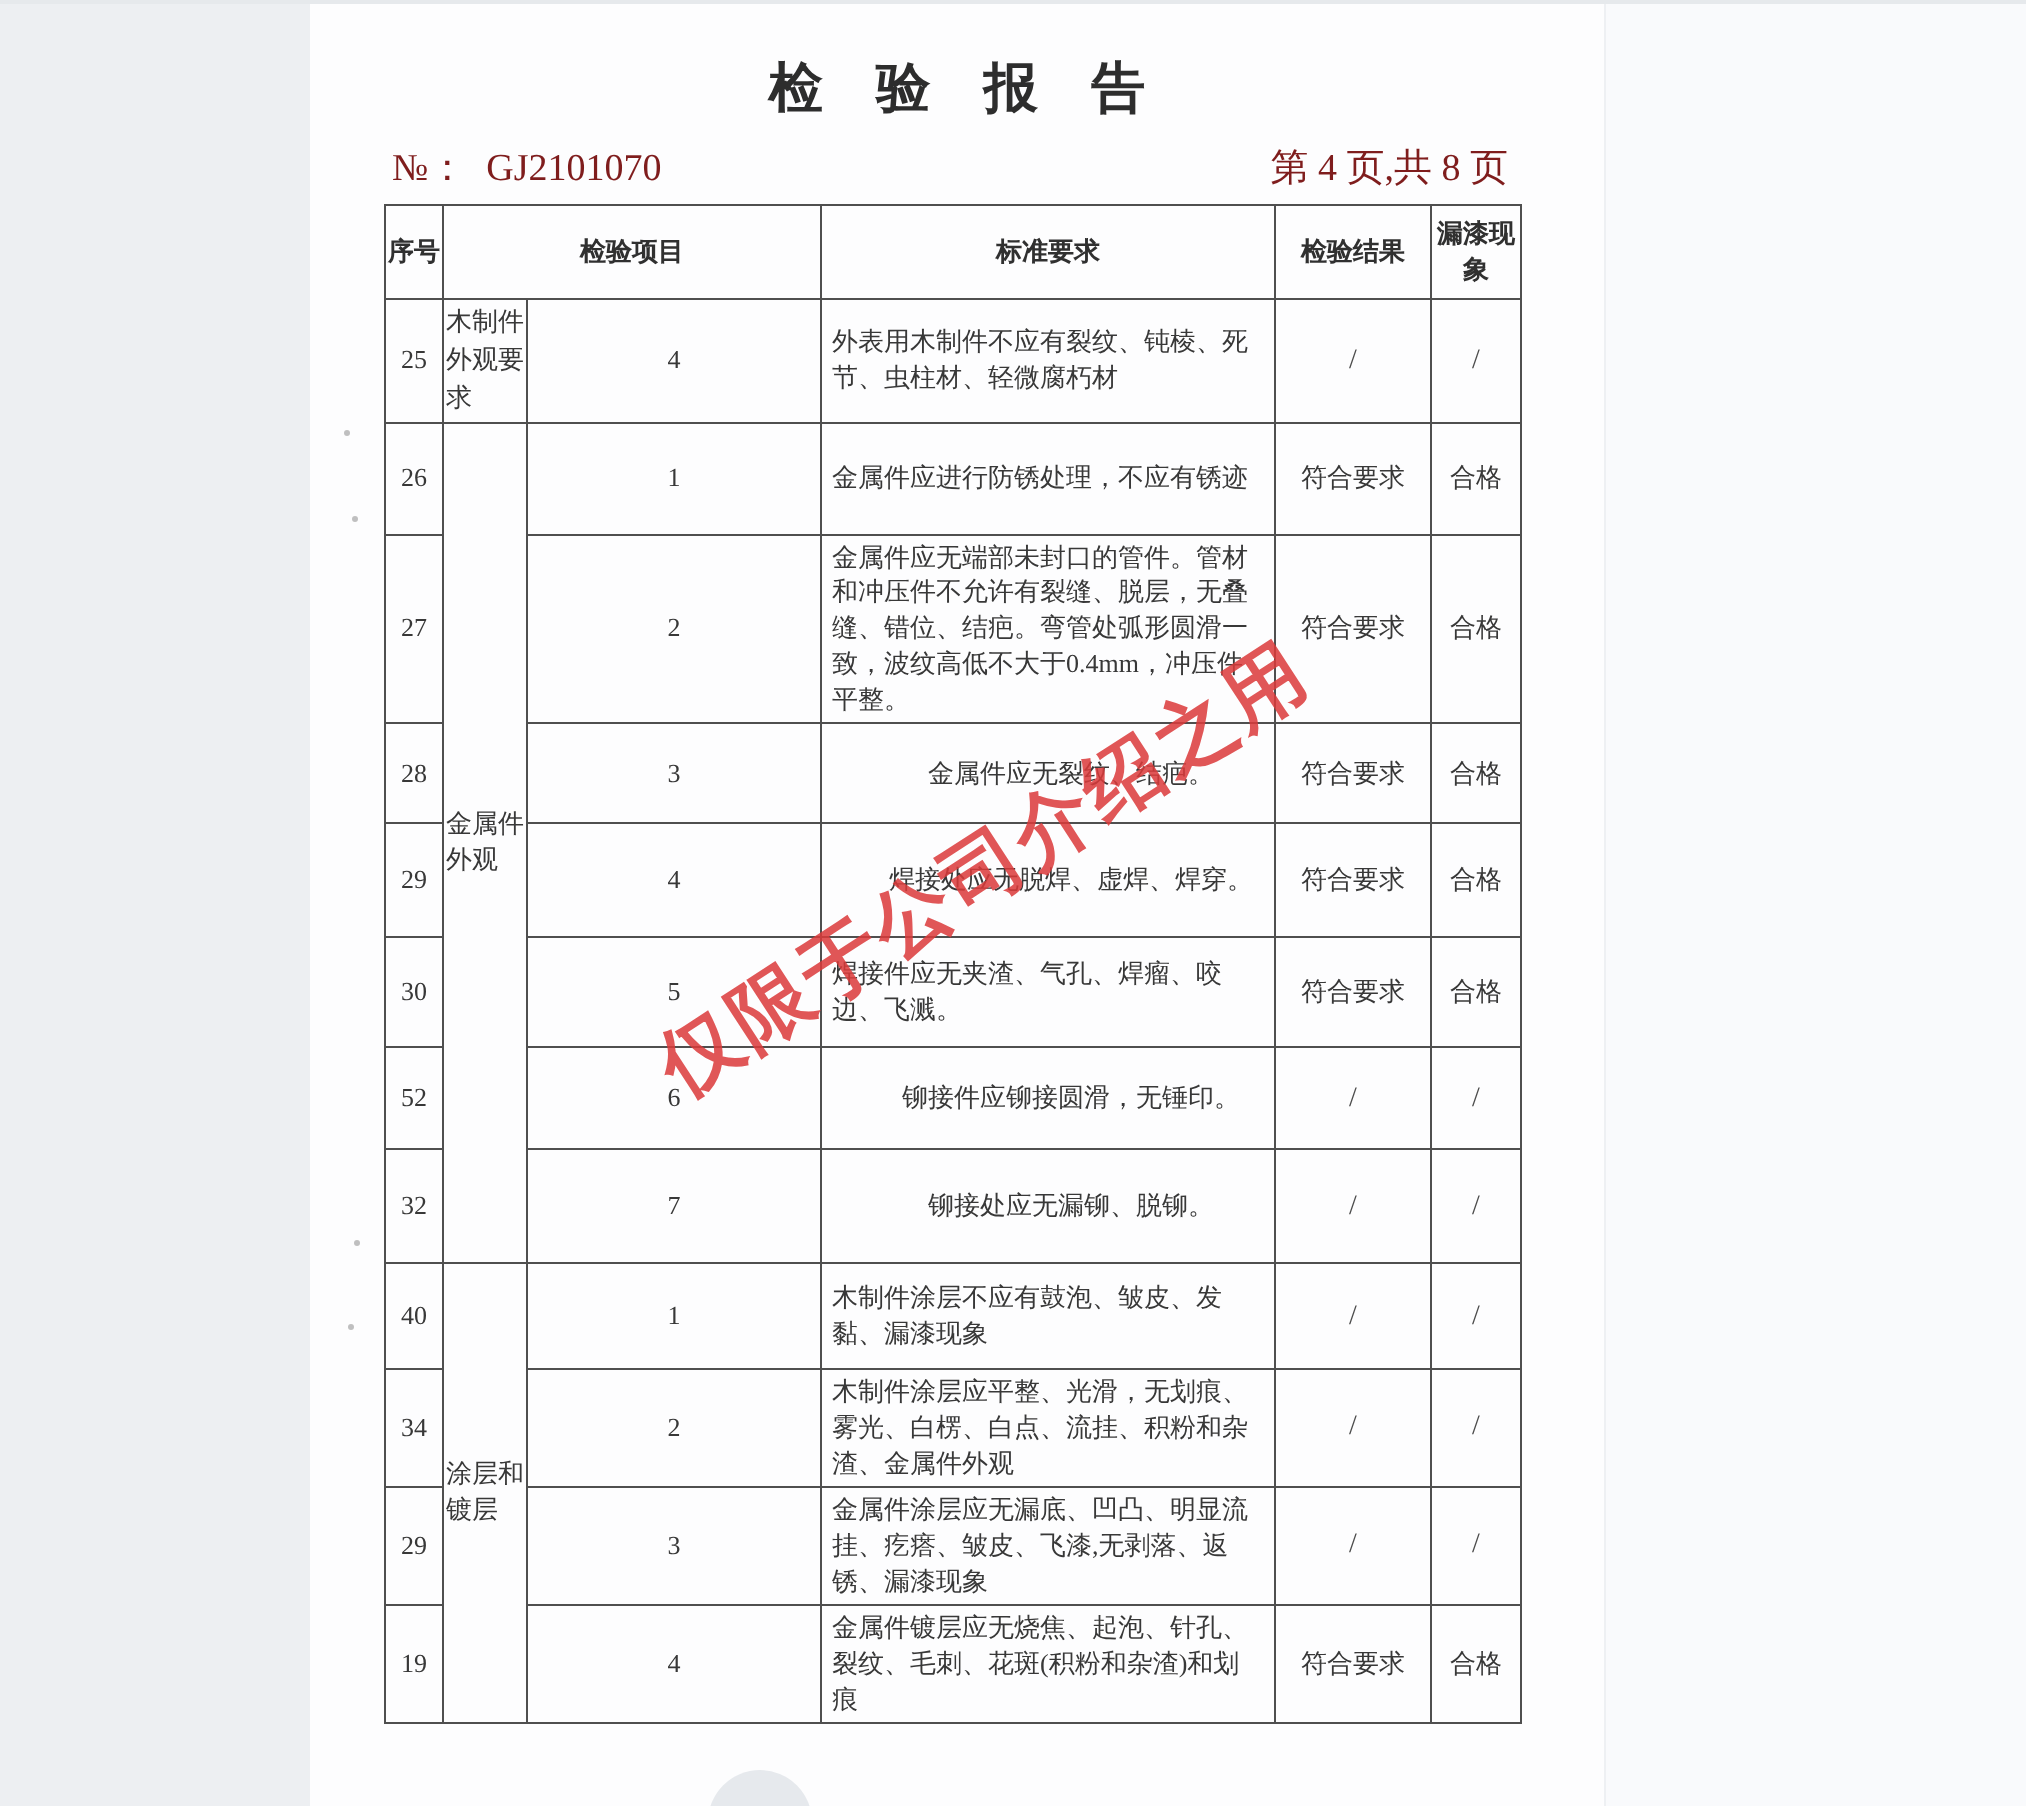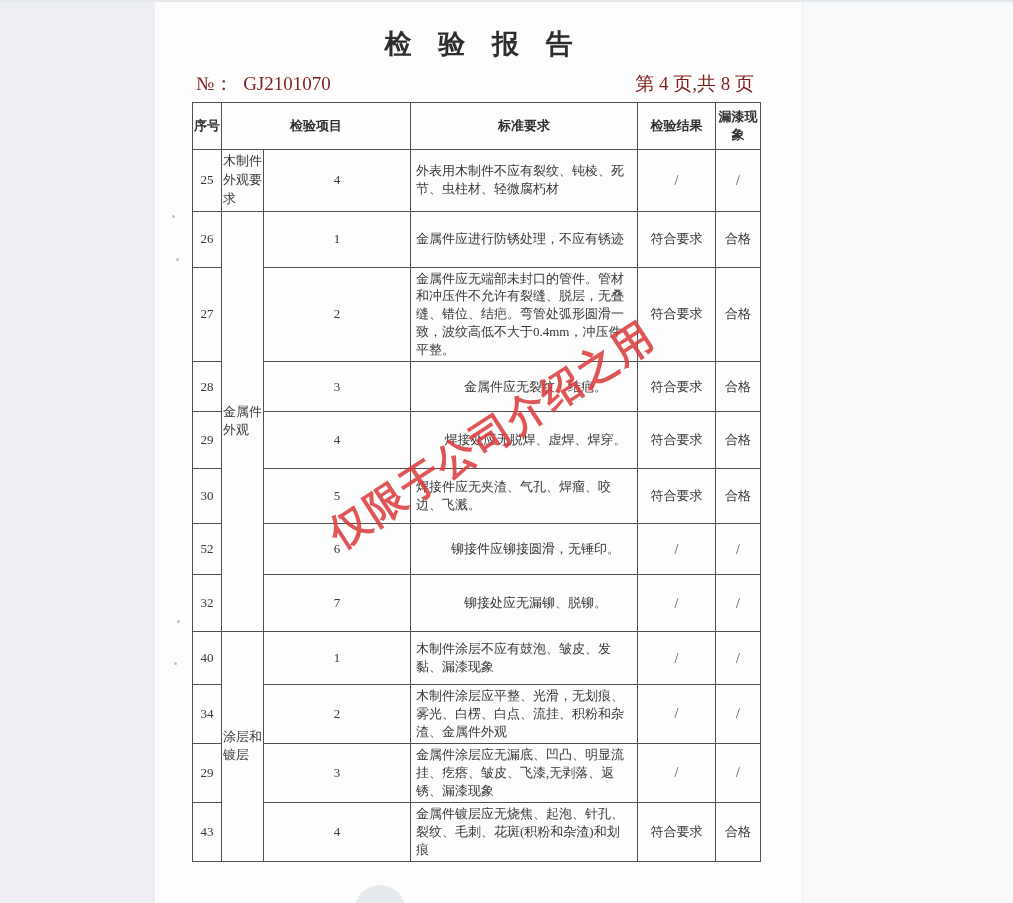--- a/index.html
+++ b/index.html
@@ -164,21 +164,21 @@
         <td class="c slash">/</td>
       </tr>
       <tr style="height:54px">
         <td class="c">29</td>
         <td class="c">3</td>
         <td class="std">金属件涂层应无漏底、凹凸、明显流挂、疙瘩、皱皮、飞漆,无剥落、返锈、漏漆现象</td>
         <td class="c slash">/</td>
         <td class="c slash">/</td>
       </tr>
       <tr style="height:56px">
-        <td class="c">43</td>
+        <td class="c">19</td>
         <td class="c">4</td>
         <td class="std">金属件镀层应无烧焦、起泡、针孔、裂纹、毛刺、花斑(积粉和杂渣)和划痕</td>
         <td class="c">符合要求</td>
         <td class="c">合格</td>
       </tr>
     </tbody>
   </table>
 
   <div class="watermark" style="color: rgb(220, 58, 58);">仅限于公司介绍之用</div>
 

